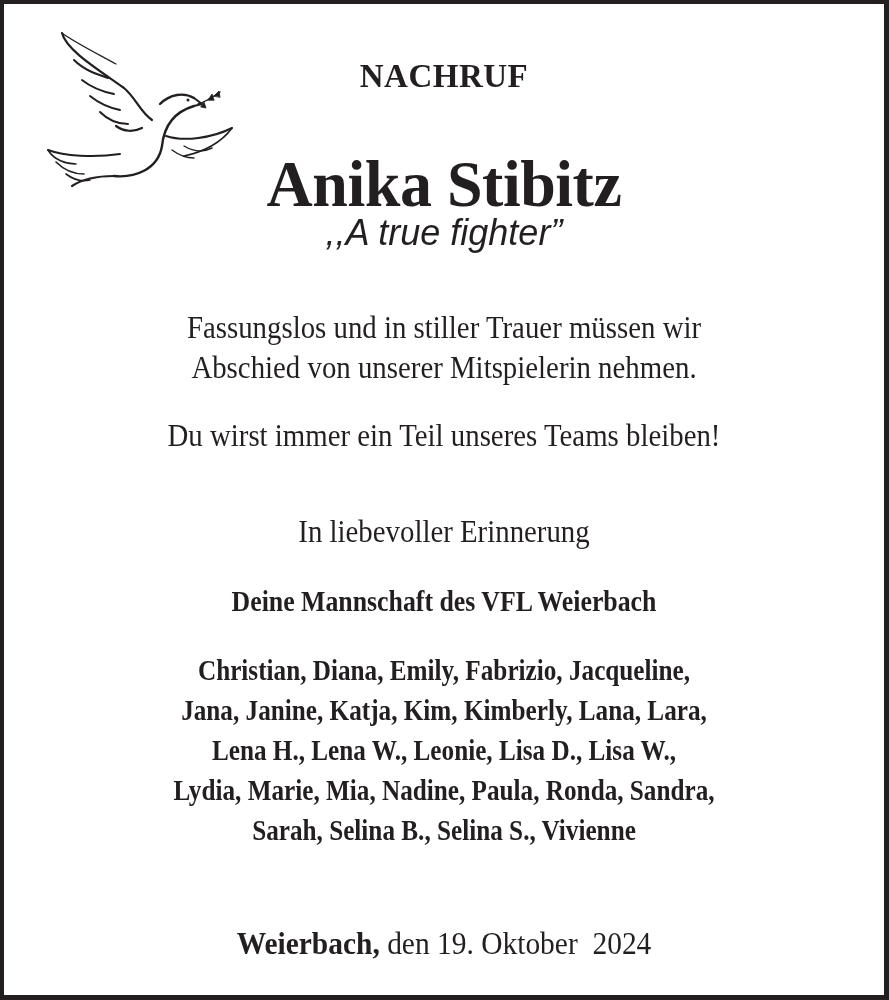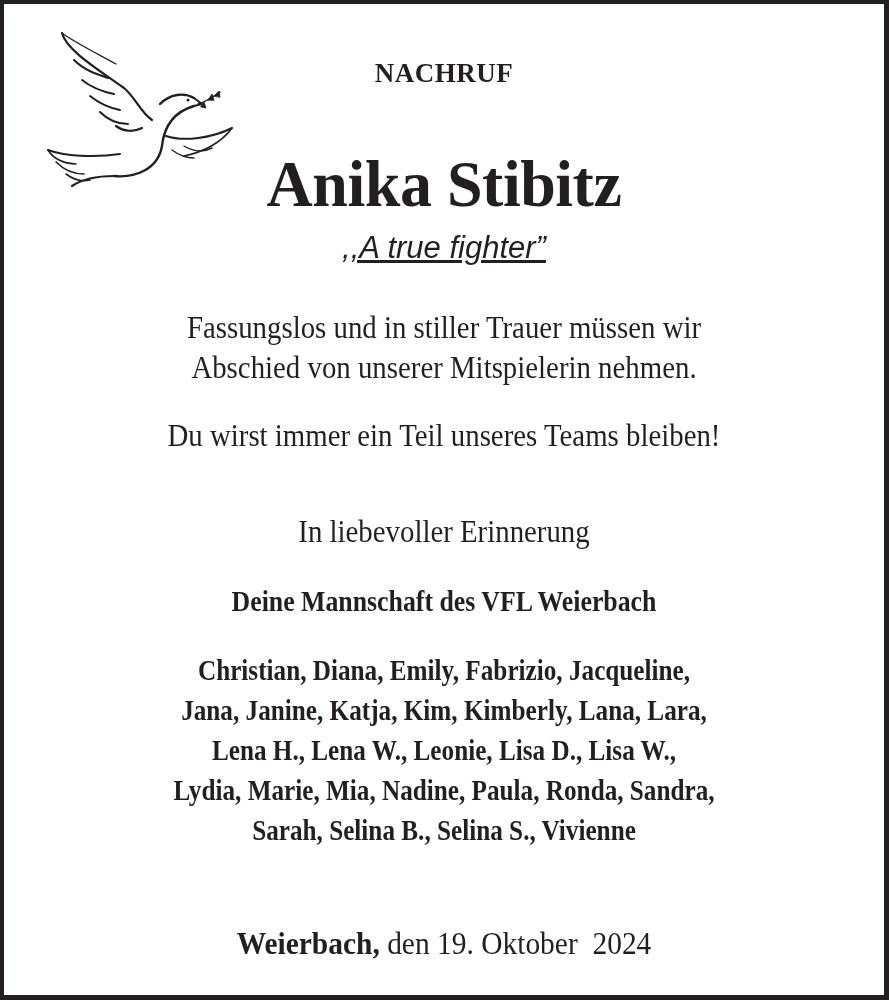--- a/index.html
+++ b/index.html
@@ -11,28 +11,28 @@
     border-top: 4px solid #231f20;
     border-left: 4px solid #231f20;
     border-right: 5px solid #231f20;
     border-bottom: 5px solid #231f20;
     background: #ffffff;
     color: #231f20;
     font-family: "Liberation Serif", "DejaVu Serif", serif;
   }
   .dove { position: absolute; left: 40px; top: 26px; width: 195px; height: 160px; }
   .center { position: absolute; left: 0; width: 880px; text-align: center; white-space: nowrap; }
-  .heading { top: 54px; font-size: 27px; font-weight: bold; letter-spacing: 0.5px; }
+  .heading { top: 54px; font-size: 33px; font-weight: bold; letter-spacing: 0.5px; }
   .name {
     top: 142px; font-size: 66px; font-weight: bold;
     transform: scaleX(0.97); transform-origin: center; letter-spacing: -0.5px;
   }
   .motto {
-    top: 226px; font-family: "Liberation Sans", "DejaVu Sans", sans-serif;
-    font-style: italic; font-size: 31px; text-decoration: underline;
+    top: 208px; font-family: "Liberation Sans", "DejaVu Sans", sans-serif;
+    font-style: italic; font-size: 36px;
   }
   .body1 { top: 304px; font-size: 31px; line-height: 40px; transform: scaleX(0.93); transform-origin: center; }
   .body2 { top: 414px; font-size: 31px; transform: scaleX(0.93); transform-origin: center; }
   .memory { top: 510px; font-size: 31px; transform: scaleX(0.93); transform-origin: center; }
   .team { top: 580px; font-size: 30px; font-weight: bold; transform: scaleX(0.86); transform-origin: center; }
   .names {
     top: 646px; font-size: 30px; font-weight: bold; line-height: 40px;
     transform: scaleX(0.84); transform-origin: center;
   }
   .names div { display: block; }

